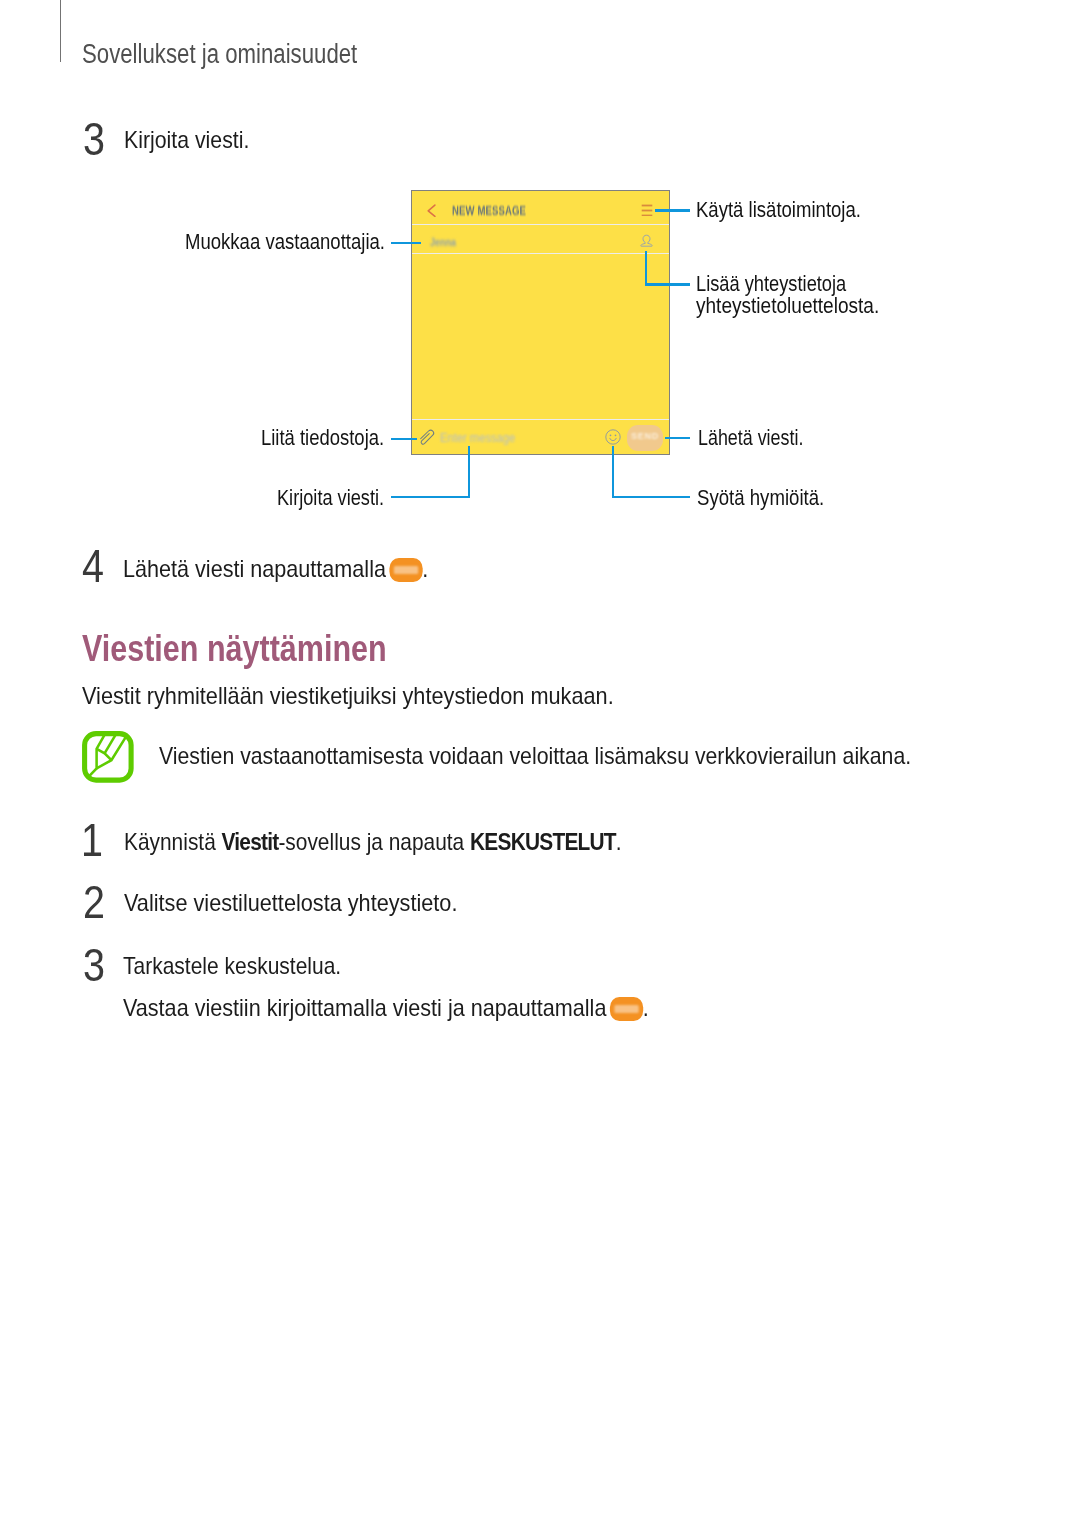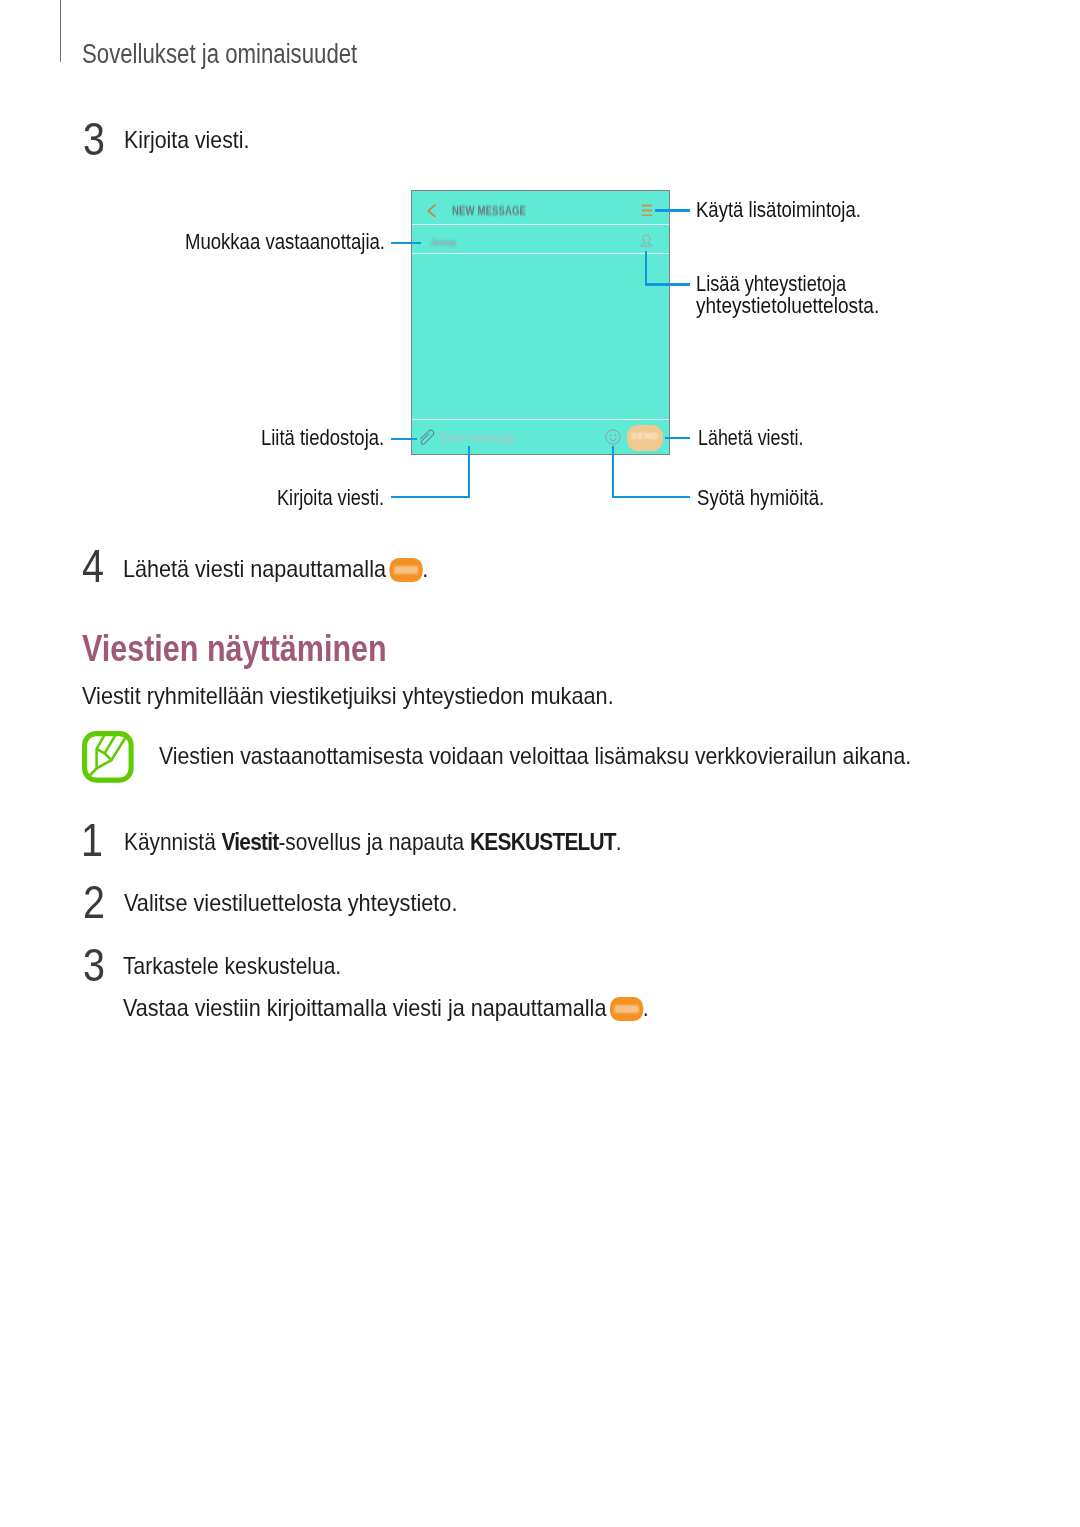--- a/index.html
+++ b/index.html
@@ -15,21 +15,21 @@
   
   .body-txt{font-size:24px;line-height:24px;color:#1c1c1c;white-space:nowrap;
             transform:scaleX(.90);transform-origin:left top;}
   .body-txt b{font-weight:bold;letter-spacing:-0.90px;}
   .num{font-size:47px;line-height:47px;color:#3a3a3a;transform:scaleX(.84);transform-origin:left top;}
   .callout-txt{font-size:22px;line-height:21.4px;color:#141414;white-space:nowrap;
                transform:scaleX(.828);transform-origin:left top;}
 
   
   .phone{position:absolute;left:411px;top:190px;width:258.5px;height:265px;
-         border:1px solid #808080;box-sizing:border-box;background:#5eead4;}
+         border:1px solid #808080;box-sizing:border-box;background:#fde047;}
   .ph-div{position:absolute;left:0;right:0;height:1px;background:#ececec;}
   .ph-title{position:absolute;font-size:13px;font-weight:bold;letter-spacing:.15px;
             color:#66747c;white-space:nowrap;filter:blur(.95px);
             transform:scaleX(.735);transform-origin:left top;}
   .ph-recip{position:absolute;font-size:11px;font-weight:bold;color:#8fa2ab;white-space:nowrap;
             filter:blur(1.6px);transform:scaleX(.82);transform-origin:left top;}
   .ph-ph{position:absolute;font-size:12.5px;color:#b8c0c2;white-space:nowrap;
          filter:blur(1.0px);transform:scaleX(.895);transform-origin:left top;}
   .send-btn{position:absolute;border-radius:11px;background:#f1c98d;filter:blur(.6px);}
   .send-btn b{position:absolute;left:0;right:0;top:6.5px;text-align:center;font-size:9px;

